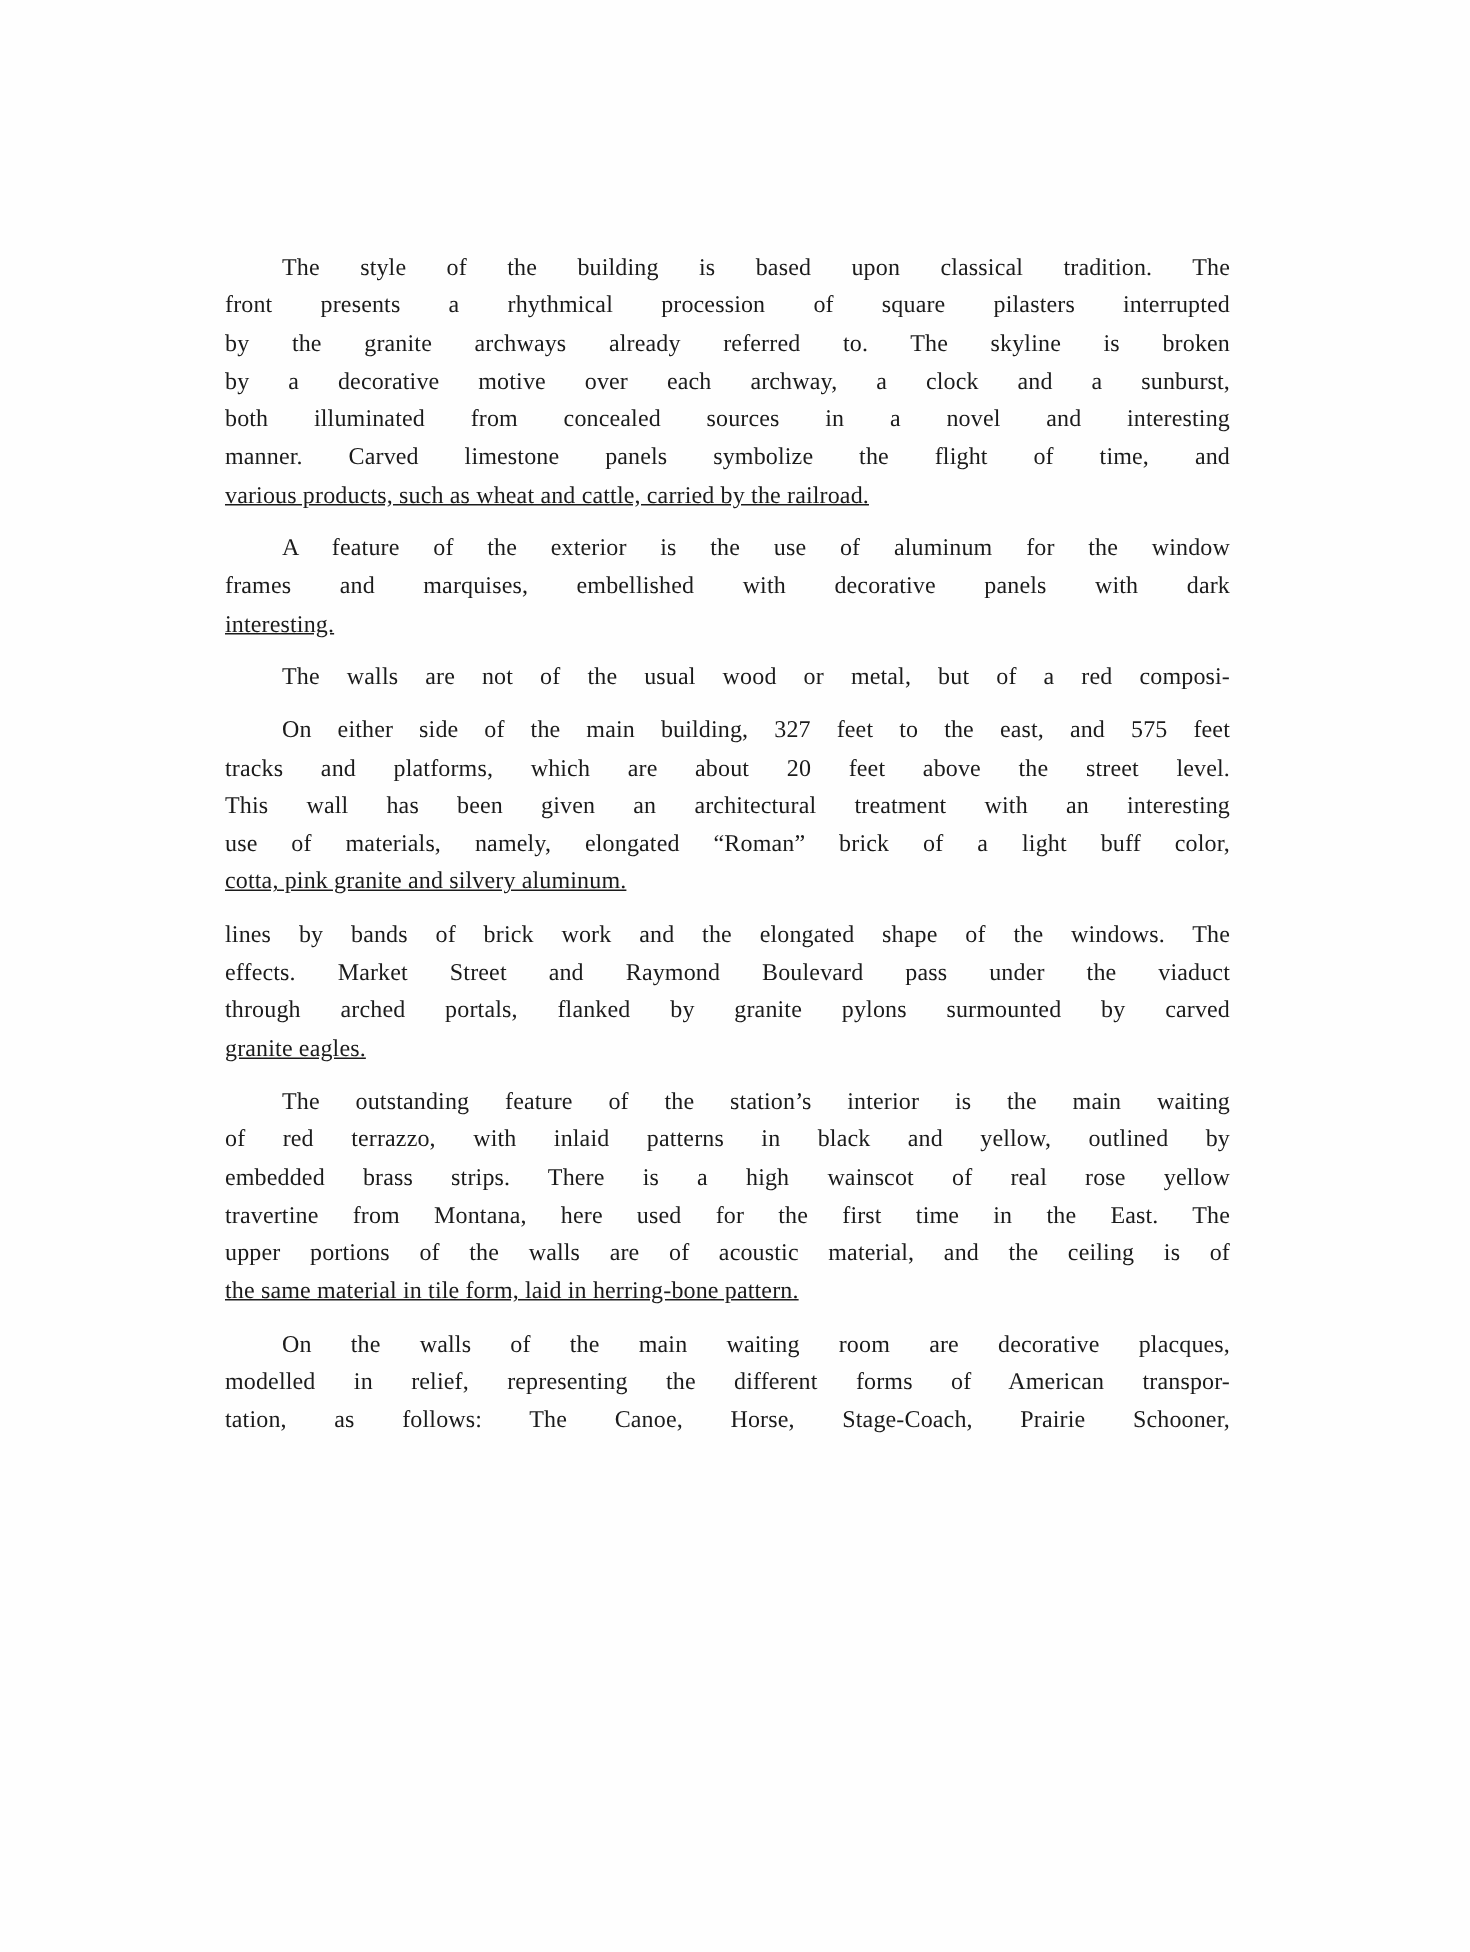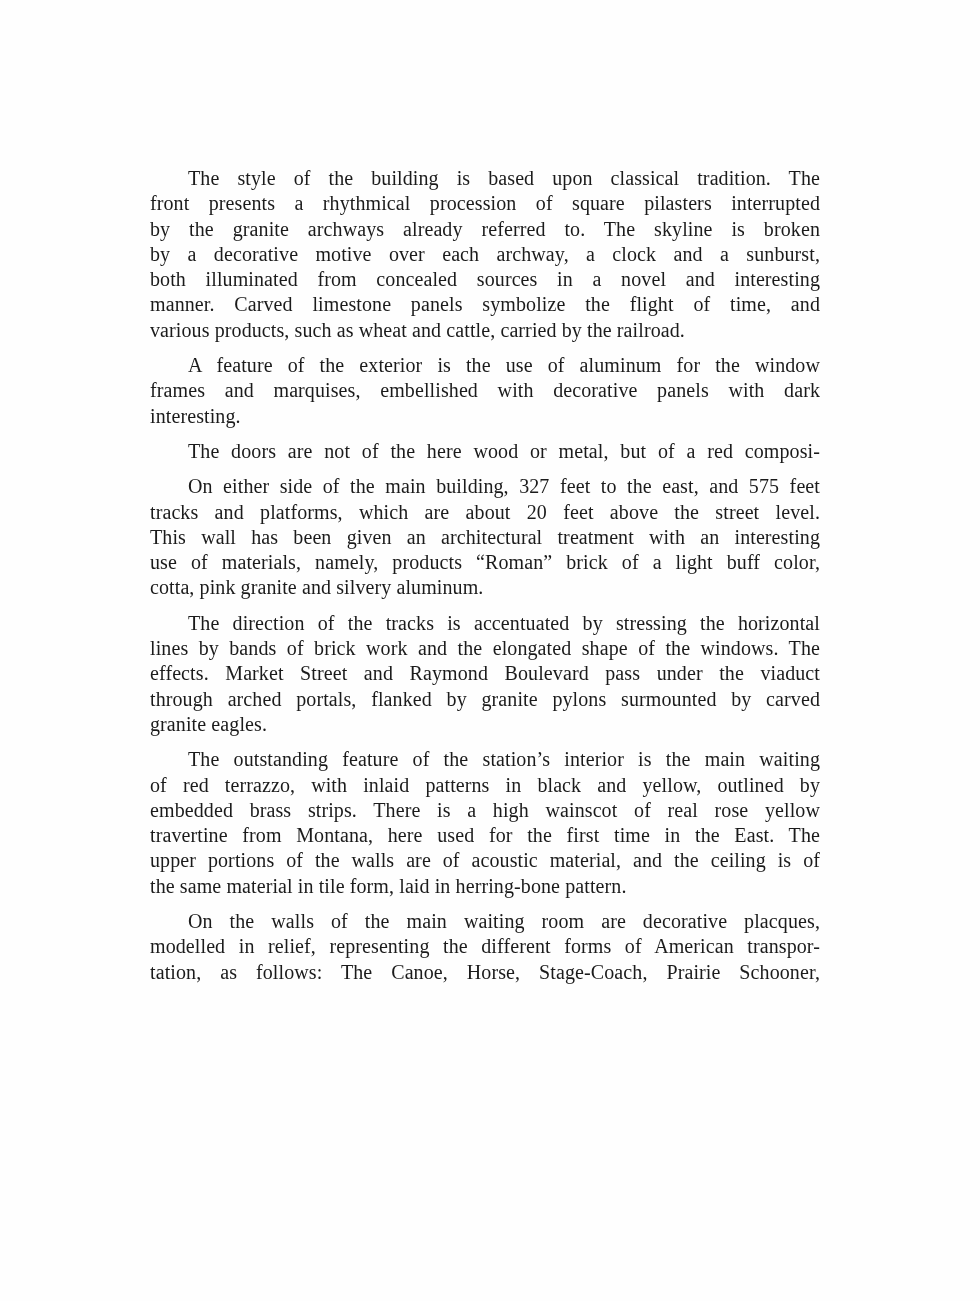--- a/index.html
+++ b/index.html
@@ -28,32 +28,33 @@
     left: 150px;
     width: 670px;
     color: #1b1b1b;
   }
   .para {
     margin: 0 0 10px 0;
     padding: 0;
   }
   .line {
     display: block;
-    font-size: 20px;
+    font-size: 16px;
     line-height: 25.3px;
     text-align: justify;
     text-align-last: justify;
     letter-spacing: 0.1px;
     white-space: normal;
   }
   .line.indent {
     text-indent: 38px;
   }
   .line.end {
     text-align-last: left;
+    text-decoration: underline;
   }
 </style>
 </head>
 <body>
 
 <div class="page">
   <div class="text-block">
 
     <p class="para">
       <span class="line indent">The style of the building is based upon classical tradition. The</span>
@@ -65,33 +66,32 @@
       <span class="line end">various products, such as wheat and cattle, carried by the railroad.</span>
     </p>
 
     <p class="para">
       <span class="line indent">A feature of the exterior is the use of aluminum for the window</span>
       <span class="line">frames and marquises, embellished with decorative panels with dark</span>
       <span class="line end">interesting.</span>
     </p>
 
     <p class="para">
-      <span class="line indent">The doors are not of the here wood or metal, but of a red composi-</span>
+      <span class="line indent">The walls are not of the usual wood or metal, but of a red composi-</span>
     </p>
 
     <p class="para">
       <span class="line indent">On either side of the main building, 327 feet to the east, and 575 feet</span>
       <span class="line">tracks and platforms, which are about 20 feet above the street level.</span>
       <span class="line">This wall has been given an architectural treatment with an interesting</span>
-      <span class="line">use of materials, namely, products “Roman” brick of a light buff color,</span>
+      <span class="line">use of materials, namely, elongated “Roman” brick of a light buff color,</span>
       <span class="line end">cotta, pink granite and silvery aluminum.</span>
     </p>
 
     <p class="para">
-      <span class="line indent">The direction of the tracks is accentuated by stressing the horizontal</span>
       <span class="line">lines by bands of brick work and the elongated shape of the windows. The</span>
       <span class="line">effects. Market Street and Raymond Boulevard pass under the viaduct</span>
       <span class="line">through arched portals, flanked by granite pylons surmounted by carved</span>
       <span class="line end">granite eagles.</span>
     </p>
 
     <p class="para">
       <span class="line indent">The outstanding feature of the station’s interior is the main waiting</span>
       <span class="line">of red terrazzo, with inlaid patterns in black and yellow, outlined by</span>
       <span class="line">embedded brass strips. There is a high wainscot of real rose yellow</span>

